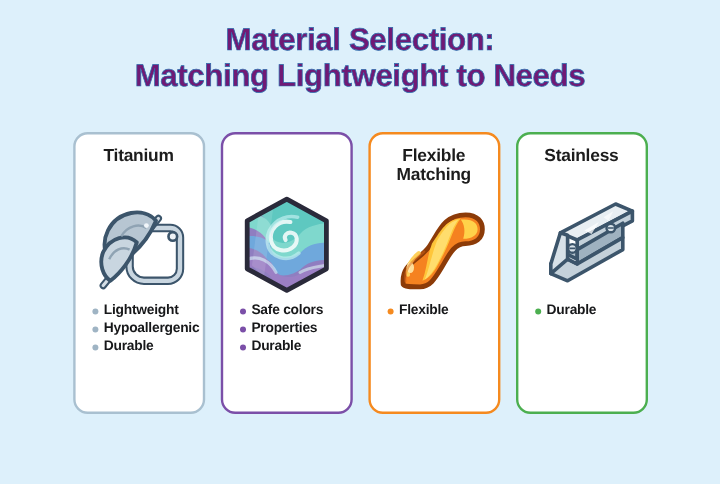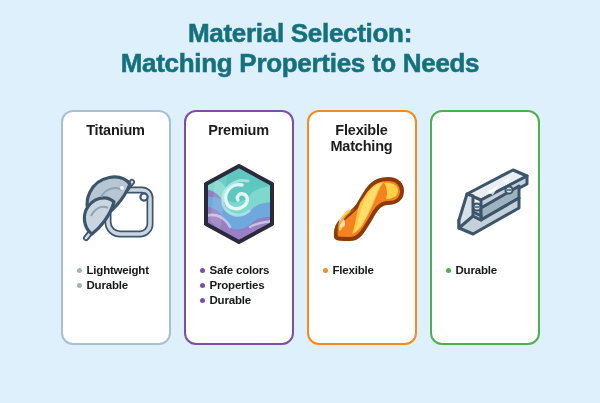--- a/index.html
+++ b/index.html
@@ -17,21 +17,21 @@
 
   
   #title-block {
     position: absolute;
     top: 18px;
     left: 0;
     width: 600px;
     text-align: center;
   }
   .title-line {
-    color: #0f766e;
+    color: #701a75;
     font-weight: bold;
     font-size: 26px;
     line-height: 30px;
     letter-spacing: -0.3px;
     -webkit-text-stroke: 0.6px #2c6aab;
   }
 
   
   #cards-row {
     position: absolute;
@@ -70,21 +70,21 @@
     width: 96px;
     height: 92px;
     margin-top: 2px;
     display: flex;
     align-items: center;
     justify-content: center;
   }
   .icon-wrap svg { display: block; }
 
   .bullets {
-    margin-top: 14px;
+    margin-top: 3px;
     width: 100%;
     padding-left: 8px;
     box-sizing: border-box;
   }
   .bullet {
     display: flex;
     align-items: center;
     gap: 5px;
     margin-bottom: 3px;
   }
@@ -112,21 +112,21 @@
   .acc-titanium .dot { background: #9fb4c4; }
   .acc-acetate  .dot { background: #7b4fa8; }
   .acc-polymer  .dot { background: #f58a1f; }
   .acc-steel    .dot { background: #4caf50; }
 </style>
 </head>
 <body>
 
 <div id="title-block">
   <div class="title-line">Material Selection:</div>
-  <div class="title-line">Matching Properties to Needs</div>
+  <div class="title-line">Matching Lightweight to Needs</div>
 </div>
 
 <div id="cards-row">
 
   <div class="card acc-titanium">
     <div class="card-title">
       <div>Titanium</div>
     </div>
     <div class="icon-wrap">
       <svg width="92" height="88" viewBox="0 0 92 88">
@@ -145,28 +145,31 @@
         <circle cx="52" cy="28" r="2" fill="#f1f6fa"></circle>
       </svg>
     </div>
     <div class="bullets">
       <div class="bullet">
         <span class="dot"></span>
         <span class="bullet-label">Lightweight</span>
       </div>
       <div class="bullet">
         <span class="dot"></span>
+        <span class="bullet-label">Hypoallergenic</span>
+      </div>
+      <div class="bullet">
+        <span class="dot"></span>
         <span class="bullet-label">Durable</span>
       </div>
     </div>
   </div>
 
   <div class="card acc-acetate">
     <div class="card-title">
-      <div>Premium</div>
     </div>
     <div class="icon-wrap">
       <svg width="86" height="86" viewBox="0 0 86 86">
         <defs>
           <clipPath id="hexclip">
             <path d="M43 5 L76 23 L76 63 L43 81 L10 63 L10 23 Z"></path>
           </clipPath>
         </defs>
         <g clip-path="url(#hexclip)">
           <rect x="0" y="0" width="86" height="86" fill="#8f7ec0"></rect>
@@ -221,20 +224,21 @@
     <div class="bullets">
       <div class="bullet">
         <span class="dot"></span>
         <span class="bullet-label">Flexible</span>
       </div>
     </div>
   </div>
 
   <div class="card acc-steel">
     <div class="card-title">
+      <div>Stainless</div>
     </div>
     <div class="icon-wrap">
       <svg width="96" height="84" viewBox="0 0 96 84">
 
         <path d="M30 32 L76 8 L90 14 L44 38 Z" fill="#e8eef2" stroke="#3c556b" stroke-width="3" stroke-linejoin="round"></path>
 
         <path d="M44 38 L90 14 L90 22 L44 46 Z" fill="#c4d1da" stroke="#3c556b" stroke-width="3" stroke-linejoin="round"></path>
 
         <path d="M36 42 L44 46 L44 58 L36 54 Z" fill="#b3c3ce" stroke="#3c556b" stroke-width="3" stroke-linejoin="round"></path>
         <path d="M44 46 L82 24 L82 36 L44 58 Z" fill="#9fb2c0" stroke="#3c556b" stroke-width="3" stroke-linejoin="round"></path>

